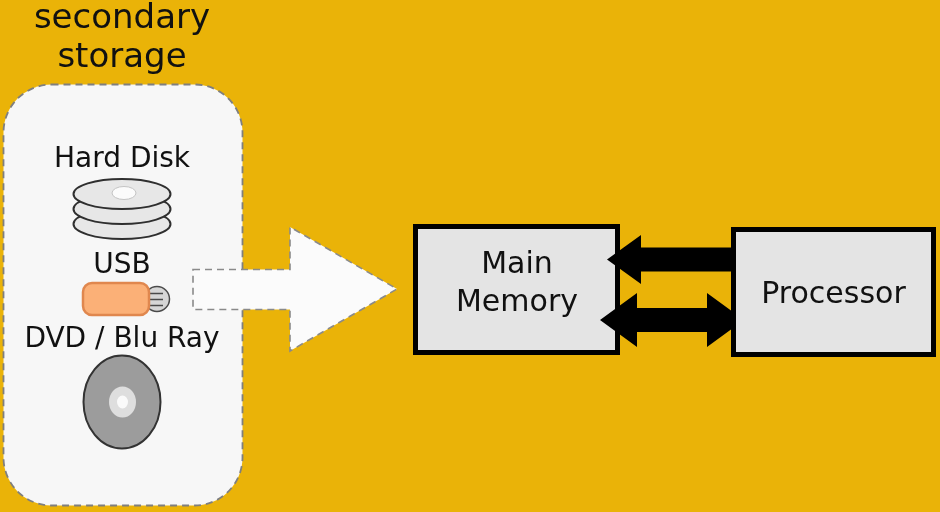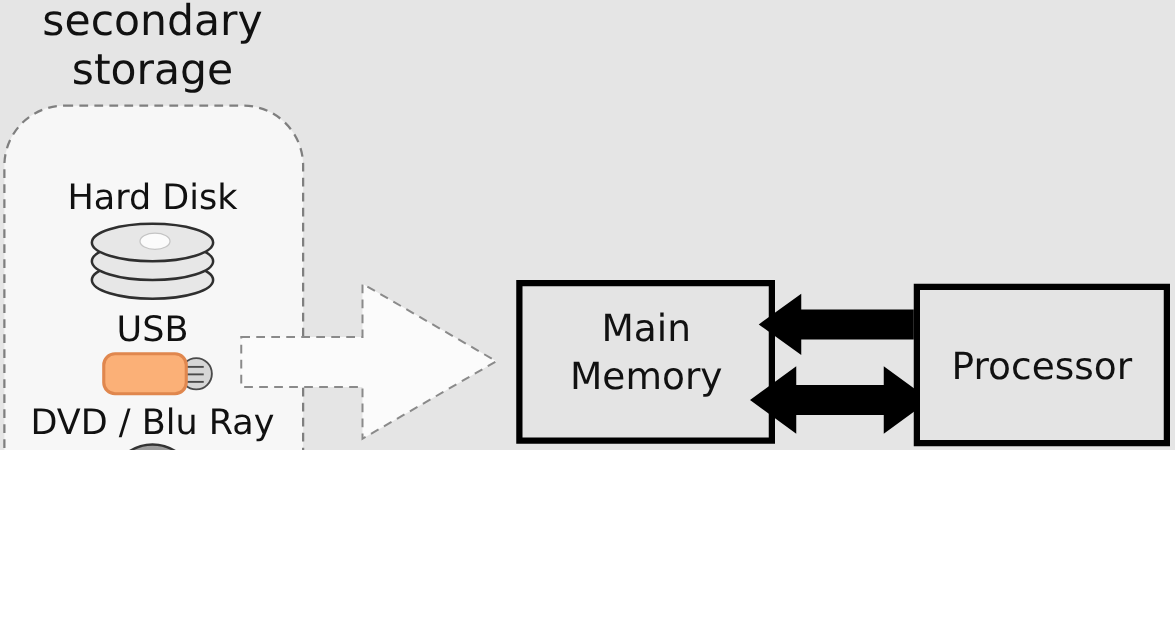--- a/index.html
+++ b/index.html
@@ -1,20 +1,20 @@
 <!DOCTYPE html>
 <html><head>
 <meta charset="utf-8">
 <style>
   html, body { margin: 0; padding: 0; background: #ffffff; }
   .stage {
     position: relative;
     width: 940px;
-    height: 360px;
-    background: #e5e5e5;
+    height: 512px;
+    background: #eab308;
     overflow: hidden;
     font-family: "DejaVu Sans", "Liberation Sans", sans-serif;
   }
   svg { display: block; }
   .lbl {
     font-family: "DejaVu Sans", "Liberation Sans", sans-serif;
     fill: #111111;
   }
   .t-title { font-size: 34px; }
   .t-item  { font-size: 28px; }

